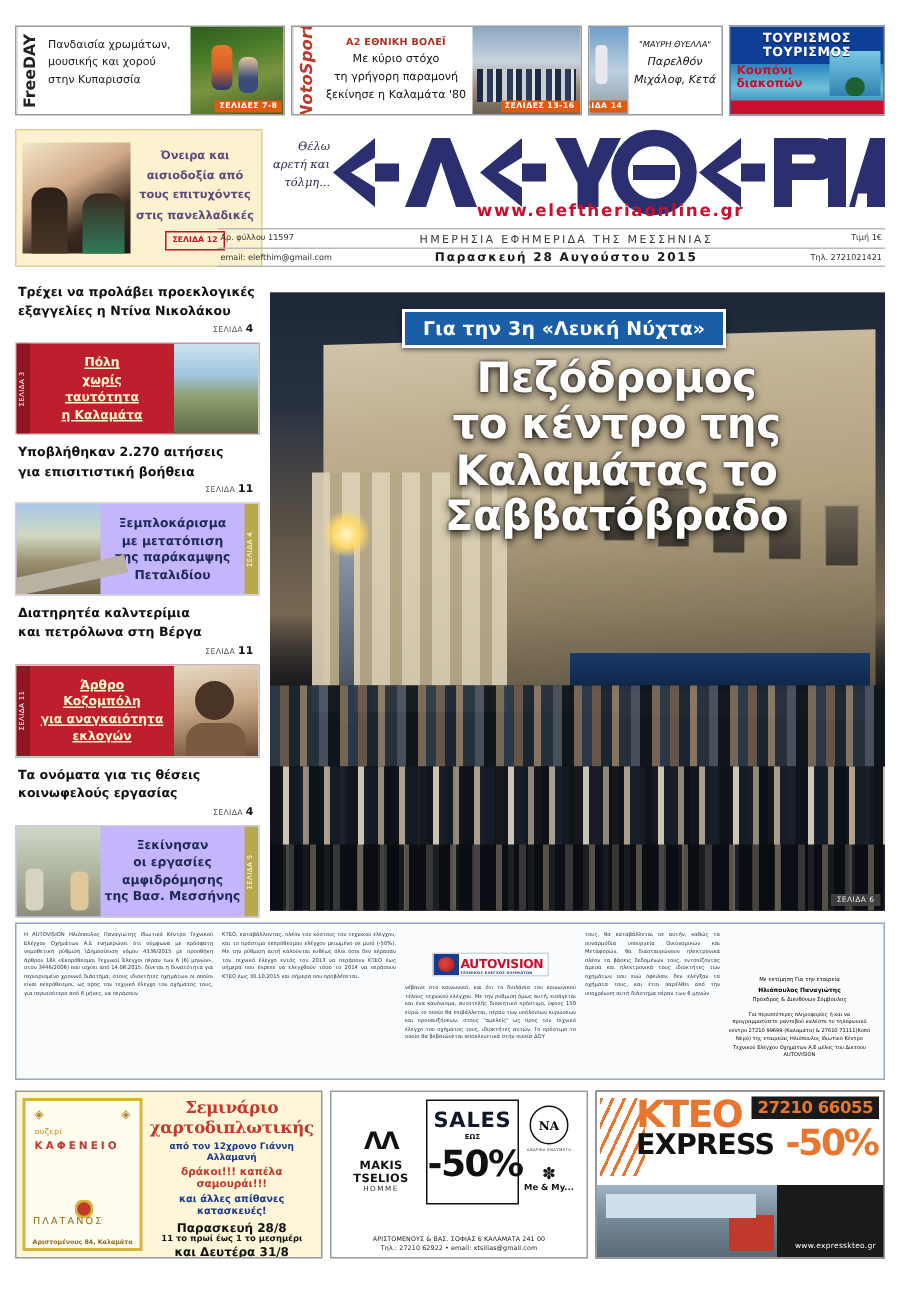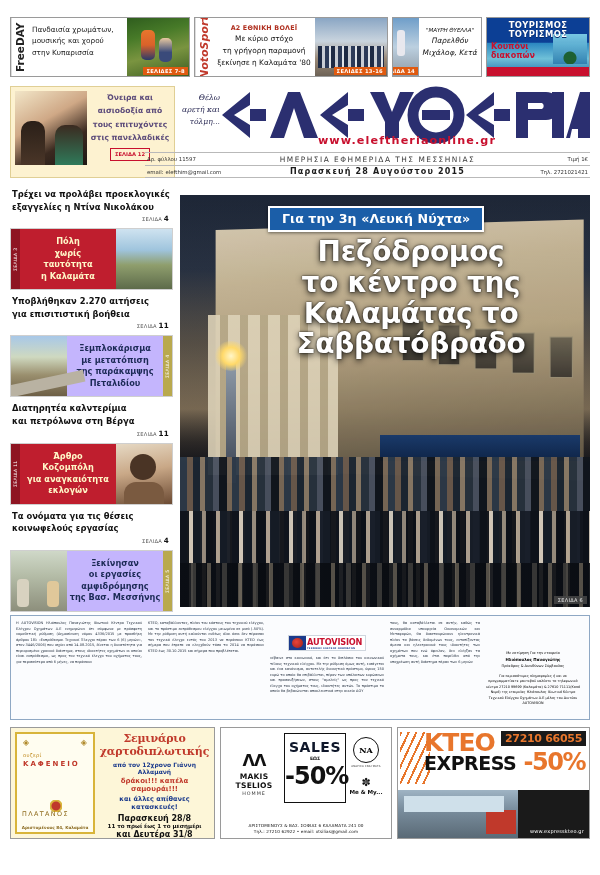--- a/index.html
+++ b/index.html
@@ -114,21 +114,21 @@
                 linear-gradient(180deg,#7fd0e8,#2f7fb0); opacity:.95;}
   .ktad .bar { position:absolute; bottom:0; left:0; right:0; height:9px; background:#c8102e;}
 
   
   .masthead-wrap {
     position: absolute; left: 10px; top: 86px; width: 580px; height: 96px;
   }
   .mh-left-ad {
     position: absolute; left: 0; top: 0; width: 165px; height: 92px;
     background: #fdf2d0; border: 1px solid #e0cf95;
-    display: flex; padding: 4px;
+    display: flex; align-items: center; padding: 4px;
   }
   .mh-left-ad .ph {
     width: 72px; height: 74px;
     background: linear-gradient(150deg,#f2e6c8 0%,#cfa886 40%,#3b2a20 70%,#1e1713 100%);
     position: relative; flex-shrink: 0;
   }
   .mh-left-ad .ph:after{content:"";position:absolute;left:6px;bottom:0;width:24px;height:44px;
     background:linear-gradient(180deg,#2a1f18,#4a3628);border-radius:10px 10px 0 0;}
   .mh-left-ad .ph:before{content:"";position:absolute;right:4px;bottom:0;width:28px;height:40px;
     background:linear-gradient(180deg,#3b2a20,#2f7a5a);border-radius:10px 10px 0 0;}
@@ -197,21 +197,21 @@
     display: flex; align-items: center; justify-content: center;
     width: 9px; flex-shrink: 0;
   }
   .sb-box.red .sb-side { background: #8e1522; color: #fff; }
   .sb-box.yellow .sb-side { background: #b9a94e; color: #fff; }
   .sb-box .sb-txt {
     flex: 1; display: flex; align-items: center; justify-content: center;
     text-align: center; font-weight: bold; font-size: 8.2px; line-height: 1.4;
     padding: 2px;
   }
-  .sb-box.red .sb-txt { color: #fff7c8; }
+  .sb-box.red .sb-txt { color: #fff7c8; text-decoration: underline; }
   .sb-box.yellow .sb-txt { color: #1c2a56; }
   .sb-box .sb-img { width: 56px; flex-shrink: 0; }
   .img-mount { background: linear-gradient(180deg,#cfe3f0 0%,#9fc4dd 35%,#8f9e6d 60%,#5d6b4a 100%); }
   .img-road { background: linear-gradient(180deg,#a8c8e8 0%,#cfd9c0 35%,#9a8f6e 65%,#6d5f46 100%); position:relative;}
   .img-road:after{content:"";position:absolute;left:-6px;bottom:6px;width:80px;height:12px;background:#b9b2a2;transform:rotate(-12deg);}
   .img-person { background: linear-gradient(170deg,#e6d9c4 0%,#c9a887 45%,#6b4a33 100%); position: relative; }
   .img-person:after{content:"";position:absolute;left:14px;top:10px;width:26px;height:26px;border-radius:50%;background:#4a3425;}
   .img-person:before{content:"";position:absolute;left:8px;bottom:0;width:40px;height:22px;border-radius:12px 12px 0 0;background:#7a5a40;}
   .img-street { background: linear-gradient(180deg,#cfd8c8 0%,#b5bda8 40%,#8d8f7c 100%); position: relative; }
   .img-street:after{content:"";position:absolute;left:6px;bottom:4px;width:12px;height:28px;background:#d8d2c0;border-radius:4px;}

